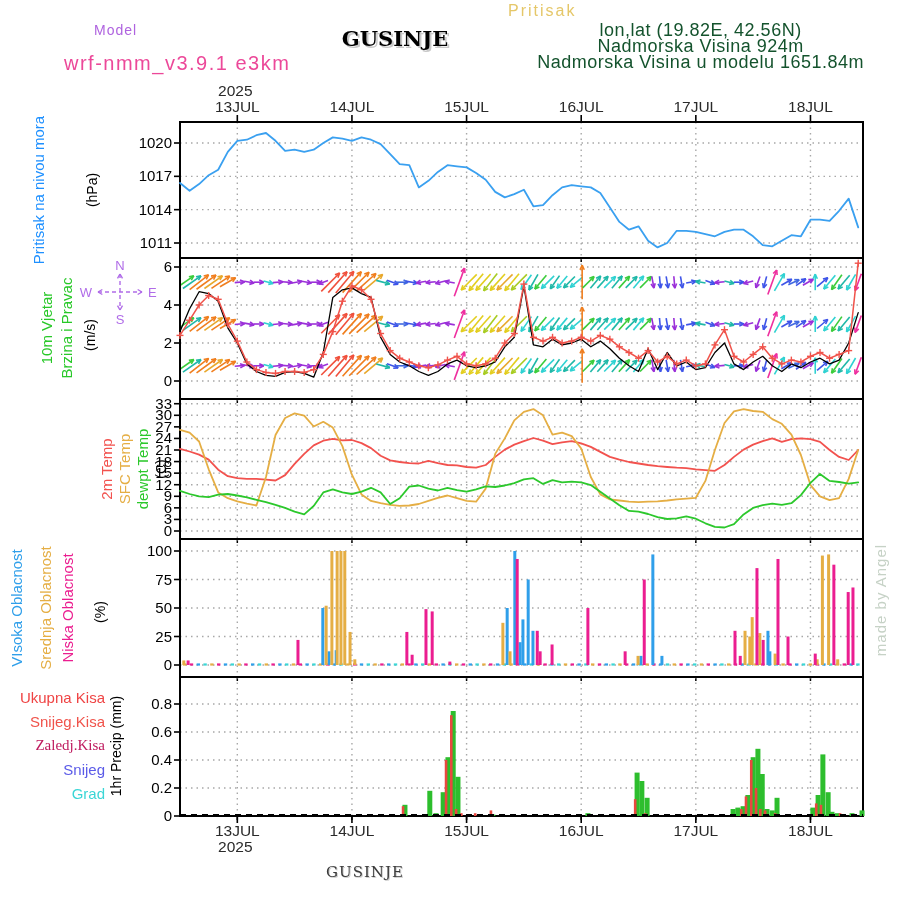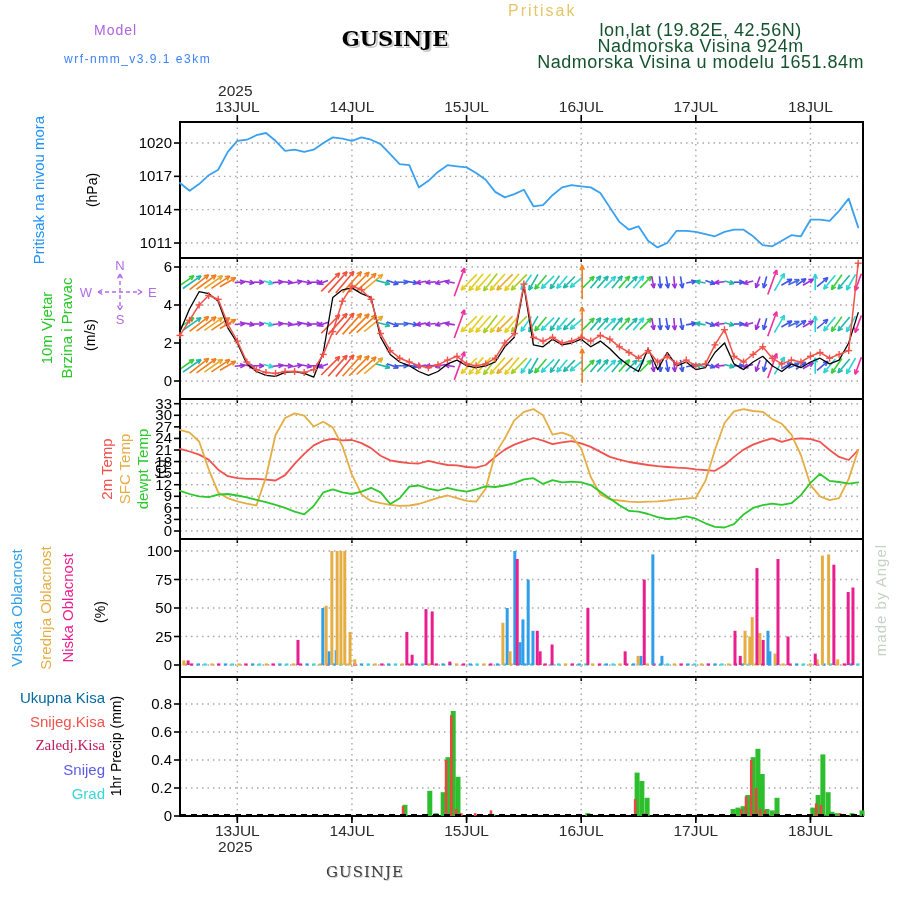--- a/index.html
+++ b/index.html
@@ -5,33 +5,33 @@
   html,body{margin:0;padding:0;background:#fff;}
   #stage{position:relative;width:900px;height:900px;background:#ffffff;overflow:hidden;
          font-family:"Liberation Sans",sans-serif;}
   .abs{position:absolute;white-space:nowrap;}
   .vlab{position:absolute;white-space:nowrap;transform:translate(-50%,-50%) rotate(-90deg);}
   .hdr-meteo{left:508px;top:2px;color:#E5C769;font-size:16px;letter-spacing:2px;}
   .hdr-model{left:66px;top:22px;color:#AF63DF;font-size:14px;letter-spacing:1px;margin-left:28px;}
   .hdr-title{left:330px;top:26px;width:130px;text-align:center;color:#000;
              font-family:"DejaVu Serif","Liberation Serif",serif;font-weight:bold;font-size:21px;
              text-shadow:2px 2px 0 #c9c9c9;}
-  .hdr-modelname{left:64px;top:52px;color:#3b82f6;font-size:12px;letter-spacing:1.5px;}
+  .hdr-modelname{left:64px;top:52px;color:#ec4899;font-size:20px;letter-spacing:1.5px;}
   .hdr-right{right:36px;top:22px;text-align:center;color:#14532d;font-size:18px;line-height:16px;letter-spacing:0.5px;}
   .lab-press{color:#1E90FF;font-size:15px;}
   .lab-unit{color:#000;font-size:14px;}
   .lab-wind{color:#28C828;font-size:15px;}
   .lab-2m{color:#F2524E;font-size:15px;}
   .lab-sfc{color:#E5AE44;font-size:15px;}
   .lab-dew{color:#2CC82C;font-size:15px;}
   .lab-cldb{color:#2F9FEA;font-size:15px;}
   .lab-cldo{color:#E5AE44;font-size:15px;}
   .lab-cldm{color:#EB1E90;font-size:15px;}
   .plab{position:absolute;white-space:nowrap;font-size:15px;text-align:right;}
-  .p-green{color:#0369a1;} .p-red{color:#F0534B;} .p-orange{color:#be185d;font-family:Liberation Serif, serif;}
+  .p-green{color:#ef4444;} .p-red{color:#F0534B;} .p-orange{color:#be185d;font-family:Liberation Serif, serif;}
   .p-blue{color:#5B5BE8;} .p-cyan{color:#3AD6D6;}
   .footer-station{left:300px;top:863px;width:130px;text-align:center;color:#3a3a3a;
        font-family:"DejaVu Serif","Liberation Serif",serif;font-size:15px;letter-spacing:1px;
        text-shadow:1px 1px 0 #cfcfcf;}
   .watermark{position:absolute;left:880px;top:600px;transform:translate(-50%,-50%) rotate(-90deg);
        color:#c6d2c6;font-size:15px;letter-spacing:1px;white-space:nowrap;}
 </style>
 </head>
 <body>
 

